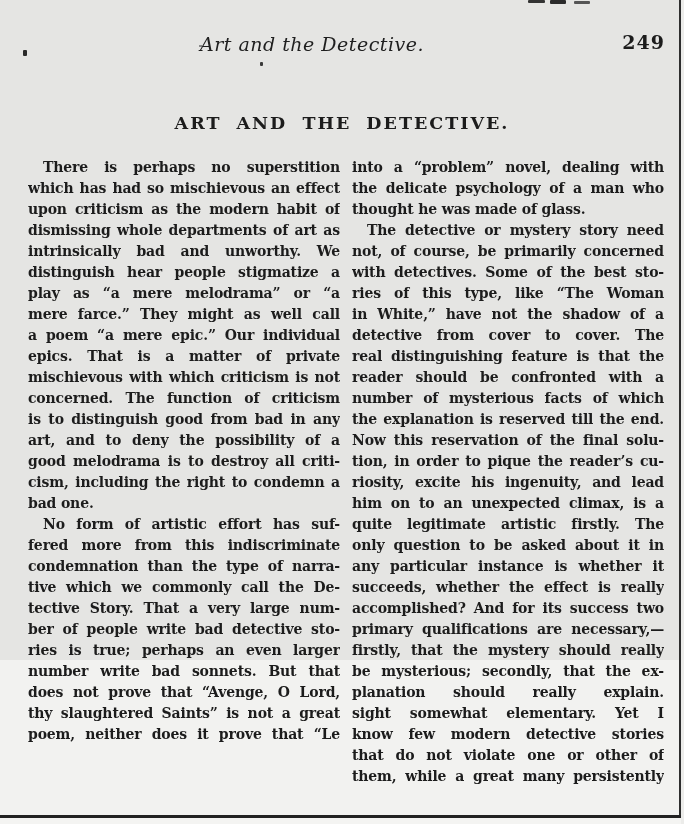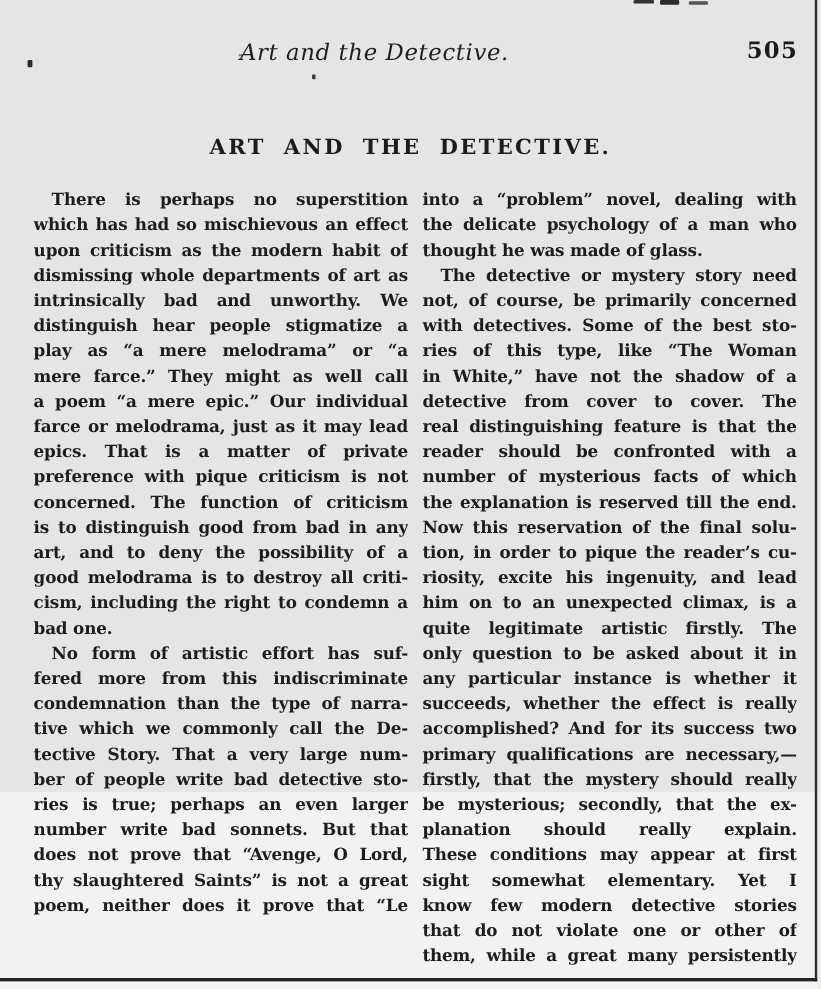--- a/index.html
+++ b/index.html
@@ -85,38 +85,37 @@
 
   <div class="artifact dash d1"></div>
   <div class="artifact dash d2"></div>
   <div class="artifact dash d3"></div>
   <div class="artifact speck1"></div>
   <div class="artifact speck2"></div>
   <div class="artifact speck3"></div>
 
   <div class="header">
     <div class="running-title">Art and the Detective.</div>
-    <div class="page-number">505</div>
+    <div class="page-number">249</div>
   </div>
 
   <div class="article-title">ART AND THE DETECTIVE.</div>
 
   <div class="column left">
       <div class="tline indent">There is perhaps no superstition</div>
       <div class="tline">which has had so mischievous an effect</div>
       <div class="tline">upon criticism as the modern habit of</div>
       <div class="tline">dismissing whole departments of art as</div>
       <div class="tline">intrinsically bad and unworthy. We</div>
       <div class="tline">distinguish hear people stigmatize a</div>
       <div class="tline">play as “a mere melodrama” or “a</div>
       <div class="tline">mere farce.” They might as well call</div>
       <div class="tline">a poem “a mere epic.” Our individual</div>
-      <div class="tline">farce or melodrama, just as it may lead</div>
       <div class="tline">epics. That is a matter of private</div>
-      <div class="tline">preference with pique criticism is not</div>
+      <div class="tline">mischievous with which criticism is not</div>
       <div class="tline">concerned. The function of criticism</div>
       <div class="tline">is to distinguish good from bad in any</div>
       <div class="tline">art, and to deny the possibility of a</div>
       <div class="tline">good melodrama is to destroy all criti-</div>
       <div class="tline">cism, including the right to condemn a</div>
       <div class="tline endline">bad one.</div>
       <div class="tline indent">No form of artistic effort has suf-</div>
       <div class="tline">fered more from this indiscriminate</div>
       <div class="tline">condemnation than the type of narra-</div>
       <div class="tline">tive which we commonly call the De-</div>
@@ -148,21 +147,20 @@
       <div class="tline">him on to an unexpected climax, is a</div>
       <div class="tline">quite legitimate artistic firstly. The</div>
       <div class="tline">only question to be asked about it in</div>
       <div class="tline">any particular instance is whether it</div>
       <div class="tline">succeeds, whether the effect is really</div>
       <div class="tline">accomplished? And for its success two</div>
       <div class="tline">primary qualifications are necessary,—</div>
       <div class="tline">firstly, that the mystery should really</div>
       <div class="tline">be mysterious; secondly, that the ex-</div>
       <div class="tline">planation should really explain.</div>
-      <div class="tline">These conditions may appear at first</div>
       <div class="tline">sight somewhat elementary. Yet I</div>
       <div class="tline">know few modern detective stories</div>
       <div class="tline">that do not violate one or other of</div>
       <div class="tline">them, while a great many persistently</div>
     </div>
 
   <div class="right-edge-outer"></div>
   <div class="right-edge"></div>
   <div class="bottom-edge"></div>
   <div class="bottom-strip"></div>

